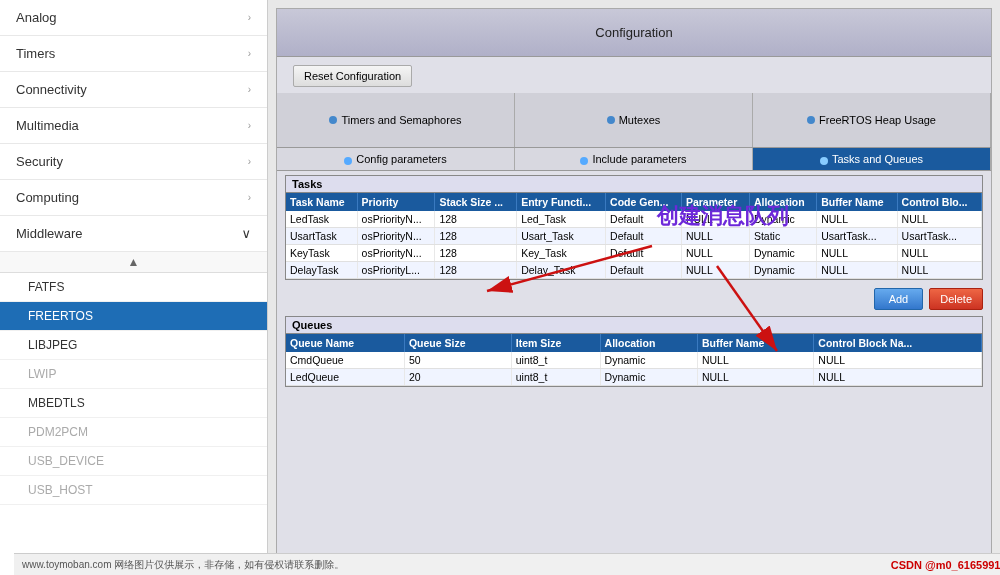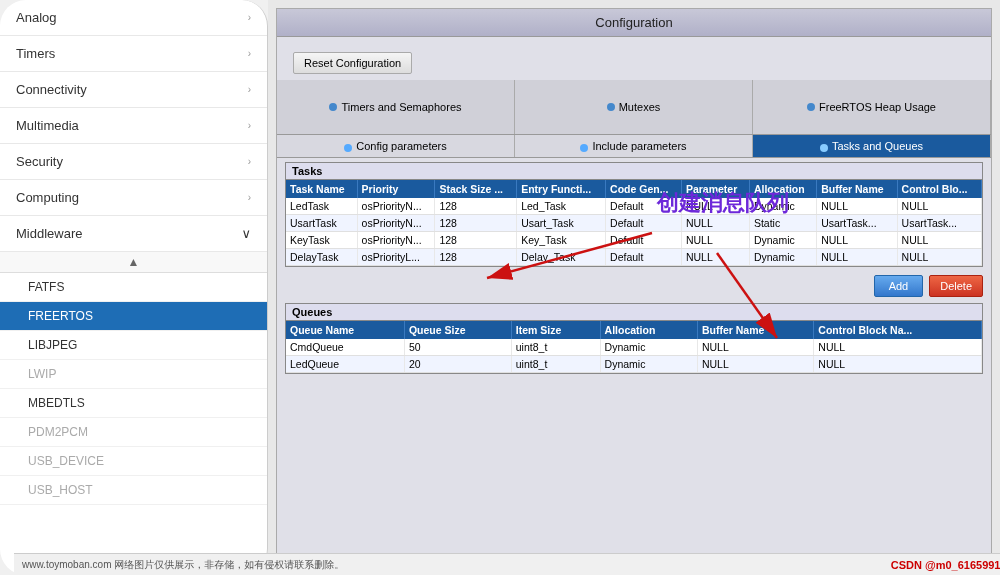--- a/index.html
+++ b/index.html
@@ -7,21 +7,20 @@
 
     
     .sidebar {
       width: 268px;
       background: #fff;
       border-right: 1px solid #ccc;
       height: 575px;
       overflow: hidden;
       display: flex;
       flex-direction: column;
-      border-radius: 26px;
     }
     .sidebar-item {
       display: flex;
       align-items: center;
       justify-content: space-between;
       padding: 10px 16px;
       cursor: pointer;
       border-bottom: 1px solid #e8e8e8;
       font-size: 13px;
       color: #333;
@@ -71,21 +70,21 @@
       background: #e0e0e8;
       border: 1px solid #aaa;
       flex: 1;
       display: flex;
       flex-direction: column;
       overflow: hidden;
     }
     .config-title {
       background: linear-gradient(to bottom, #c8c8d8, #b0b0c8);
       text-align: center;
-      padding: 6px;
+      padding: 16px;
       font-size: 13px;
       color: #222;
       border-bottom: 1px solid #999;
     }
     .reset-btn {
       margin: 6px 8px;
       padding: 4px 10px;
       background: linear-gradient(to bottom, #f5f5f5, #ddd);
       border: 1px solid #aaa;
       cursor: pointer;
@@ -279,21 +278,21 @@
   </div>
   <div class="sidebar-subitem disabled">
     <span>USB_HOST</span>
   </div>
 </div>
 
 <div class="main-content" style="position:relative;">
   <div class="config-panel">
     <div class="config-title">Configuration</div>
 
-    <div style="padding:9px 8px 0 8px;">
+    <div style="padding:2px 8px 0 8px;">
       <button class="reset-btn">Reset Configuration</button>
     </div>
 
     <div class="tabs-row1">
       <div class="tab1">
         <span class="tab1-dot"></span>
         <span>Timers and Semaphores</span>
       </div>
       <div class="tab1">
         <span class="tab1-dot"></span>

